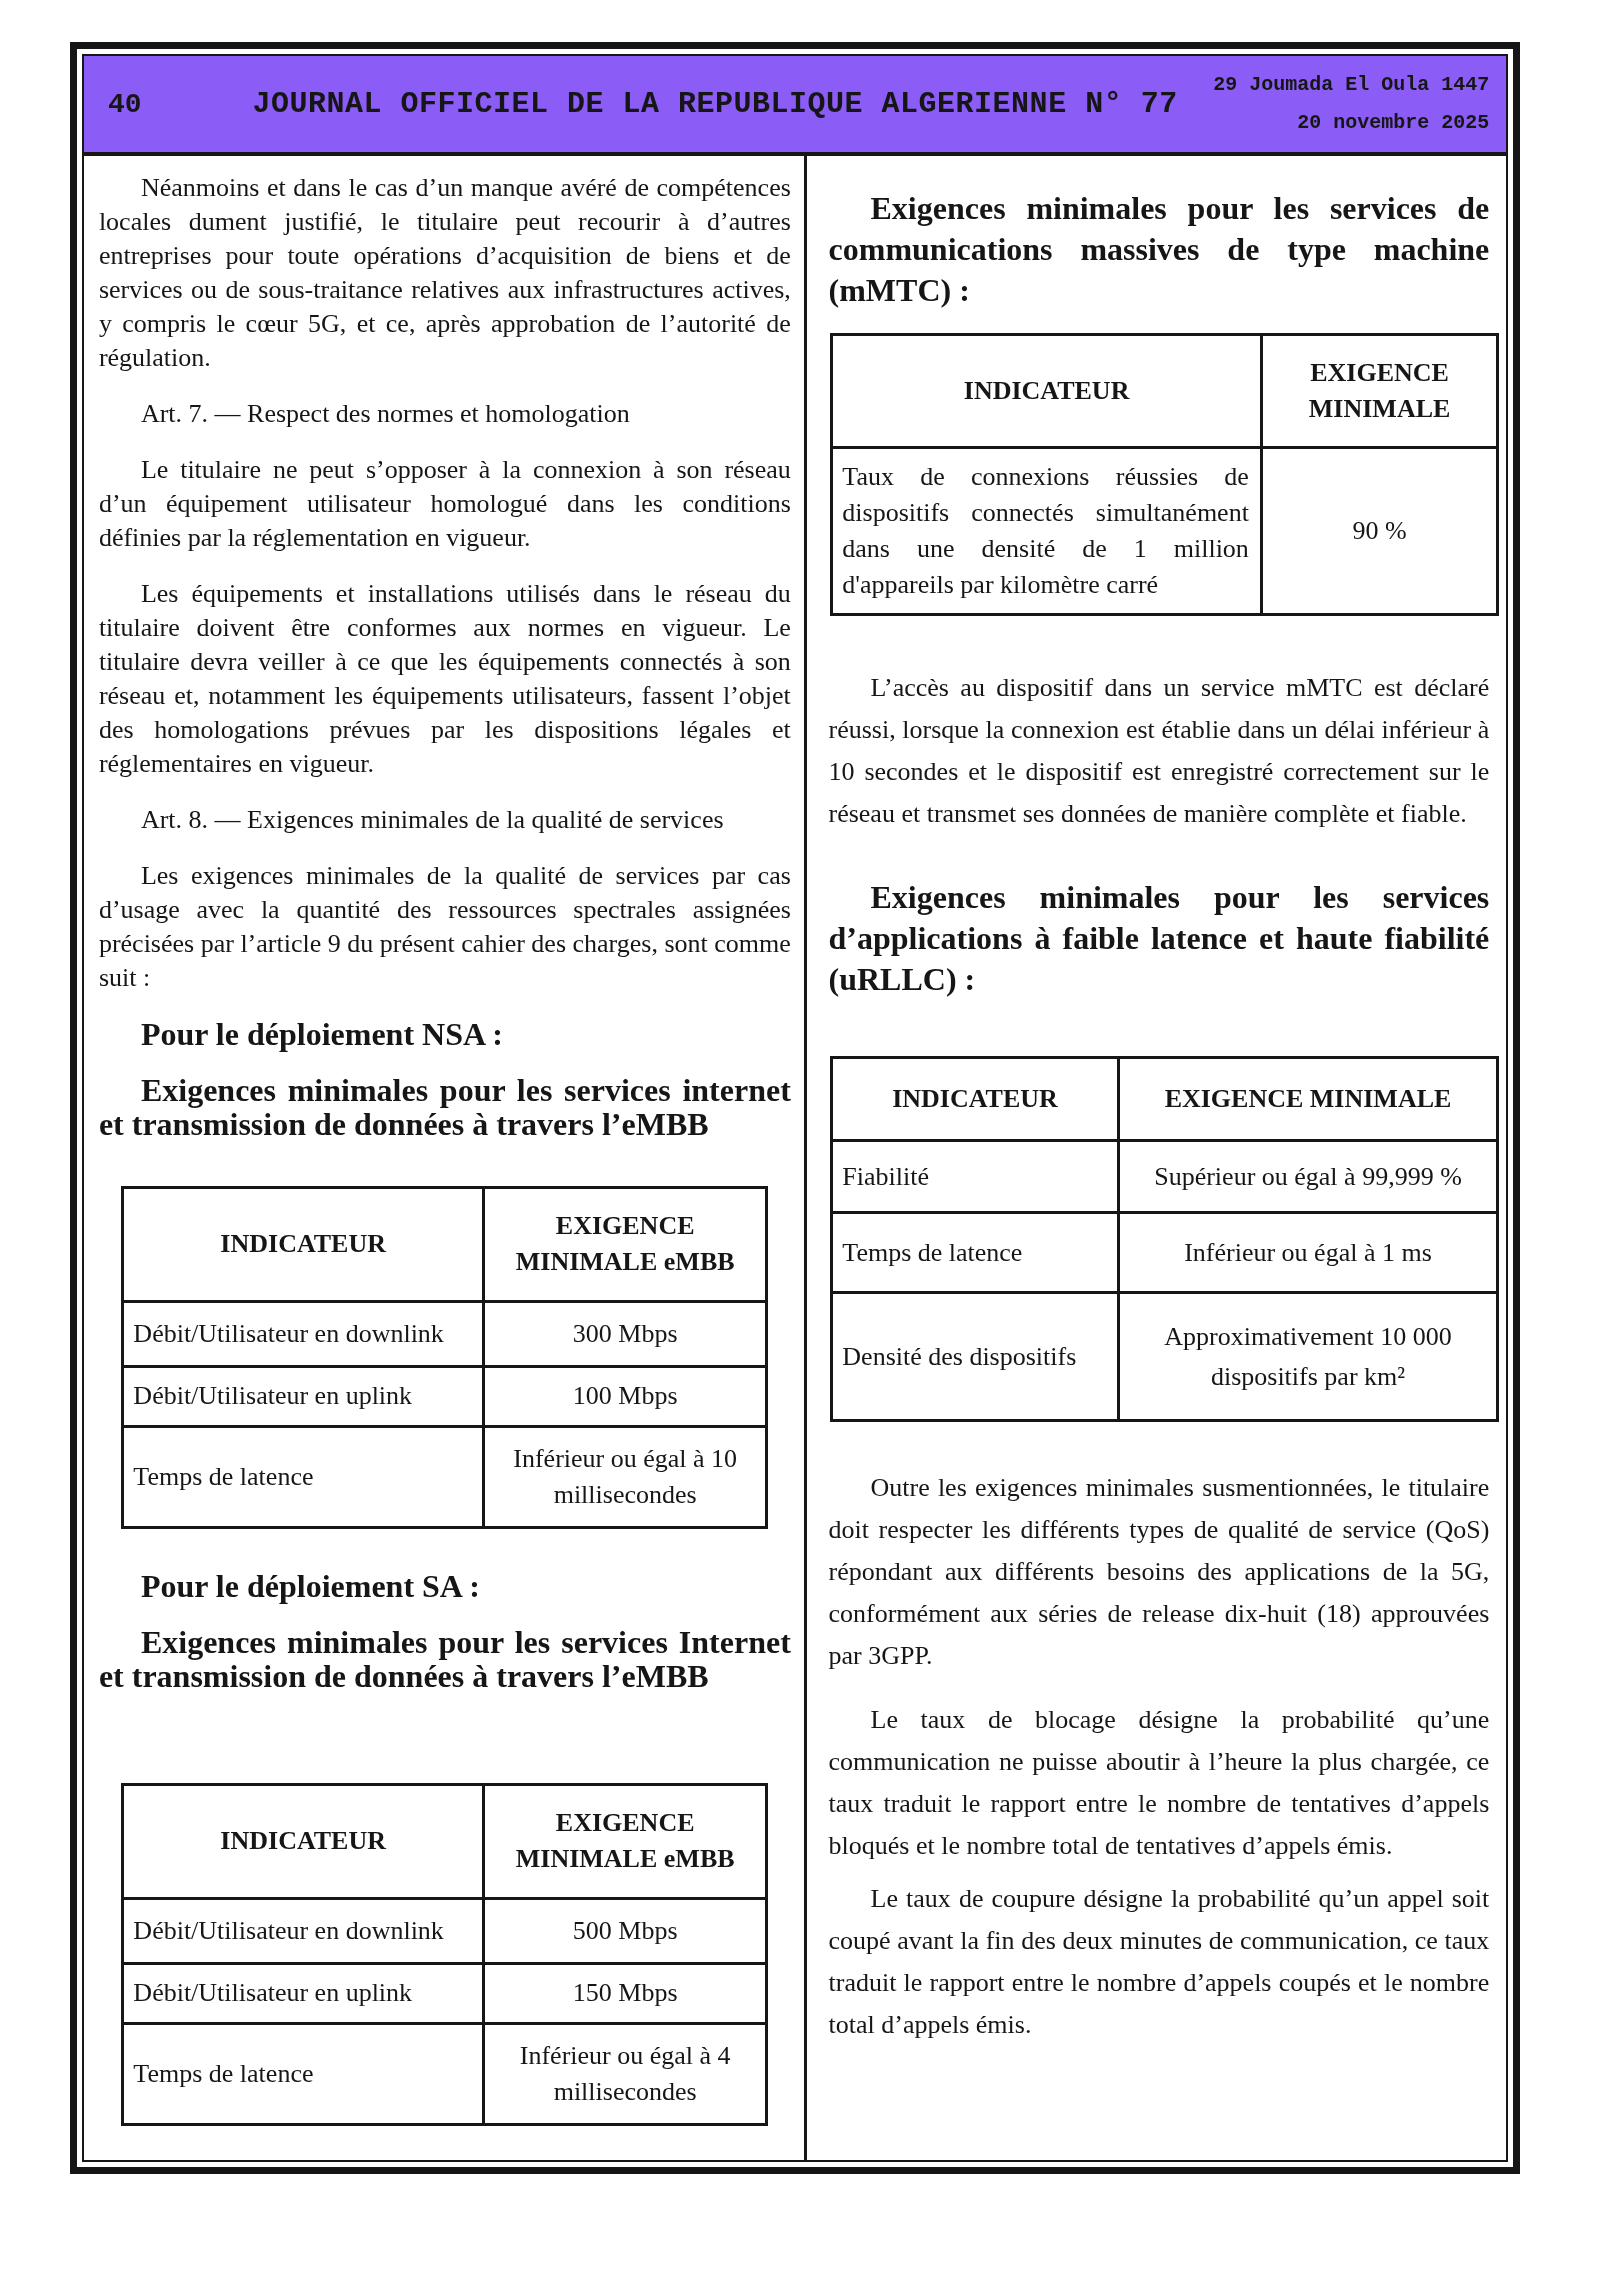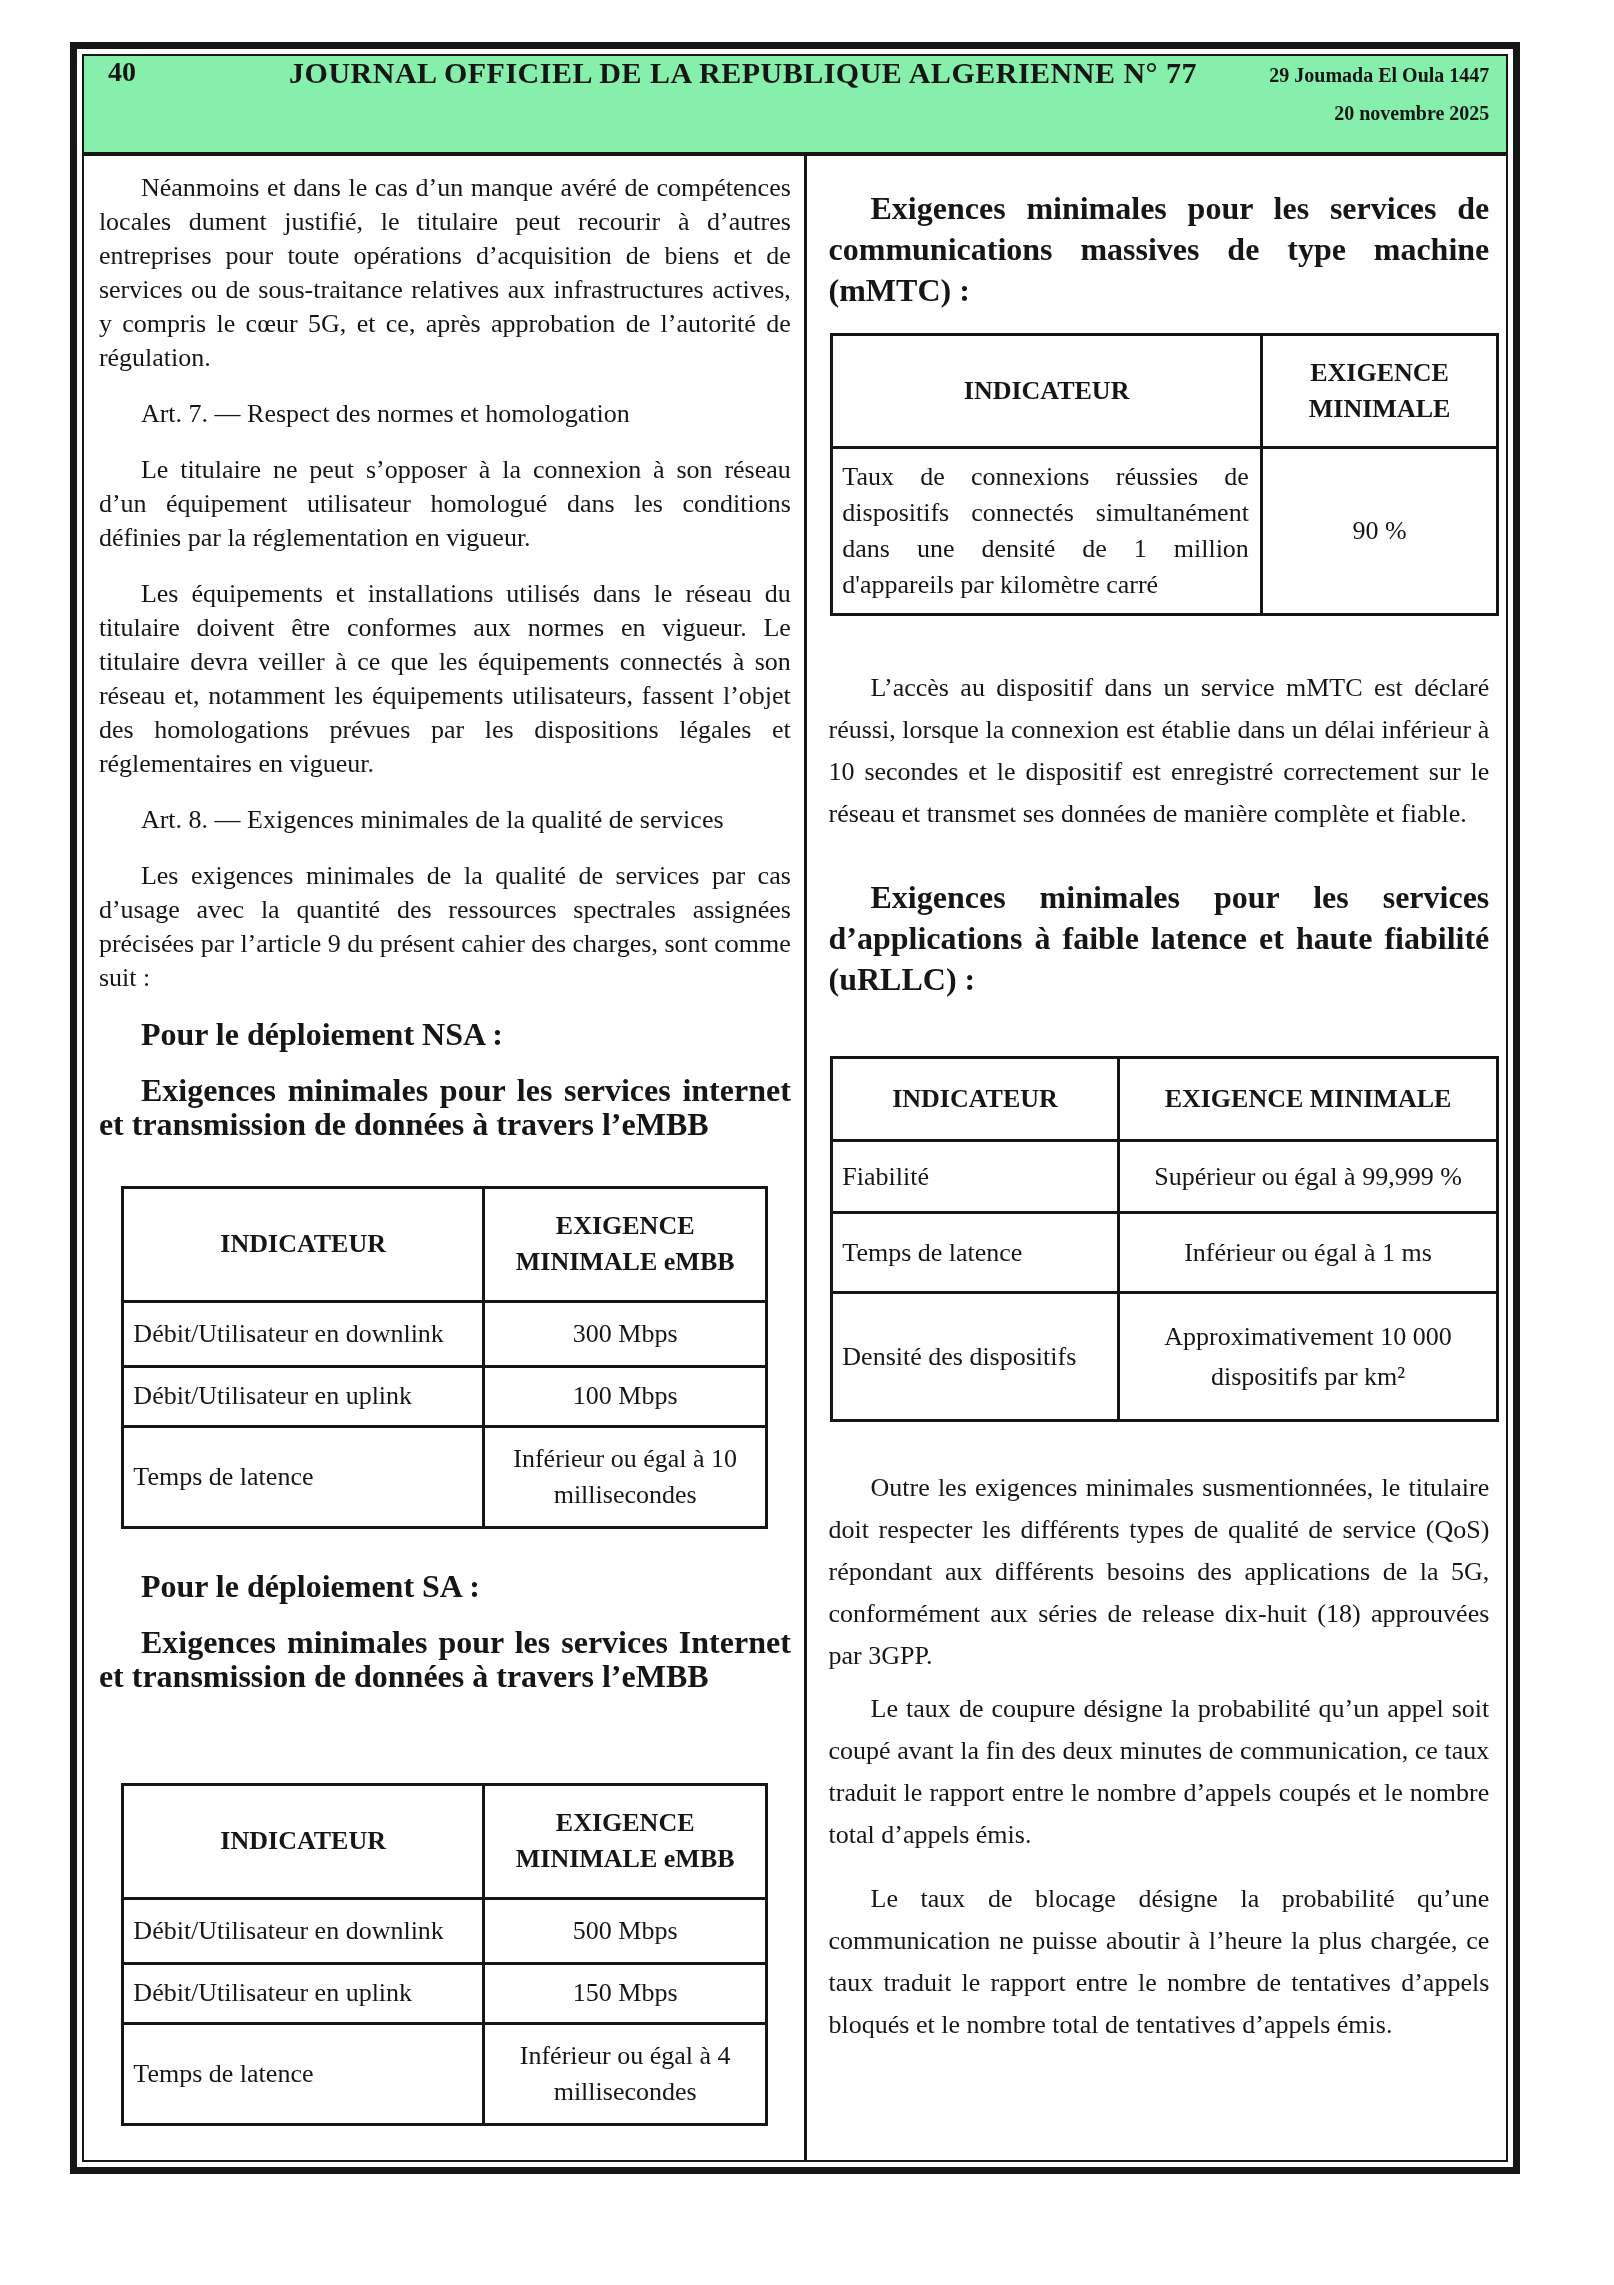--- a/index.html
+++ b/index.html
@@ -22,24 +22,26 @@
   .frame-inner {
     position: absolute;
     left: 5.4px; top: 5.4px; right: 5.4px; bottom: 5.4px;
     border: 2.7px solid #161616;
     display: flex;
     flex-direction: column;
   }
   .page-header {
     height: 100px;
     flex: 0 0 100px;
-    background: #86efac;
+    background: #8b5cf6;
     border-bottom: 4.5px solid #161616;
     display: flex;
+    align-items: center;
     padding: 0 16.3px 0 23.5px;
+    font-family: Liberation Mono, monospace;
   }
   .page-number {
     font-size: 28px;
     font-weight: bold;
     width: 109px;
   }
   .journal-title {
     flex: 1;
     text-align: center;
     font-size: 30px;
@@ -266,21 +268,21 @@
                 <td class="cell-value">Inférieur ou égal à 1 ms</td>
               </tr>
               <tr class="r3">
                 <td class="cell-label va-top">Densité des dispositifs</td>
                 <td class="cell-value">Approximativement 10 000 dispositifs par km²</td>
               </tr>
             </tbody>
           </table>
 
           <p class="para mt-para-outre">Outre les exigences minimales susmentionnées, le titulaire doit respecter les différents types de qualité de service (QoS) répondant aux différents besoins des applications de la 5G, conformément aux séries de release dix-huit (18) approuvées par 3GPP.</p>
+          <p class="para">Le taux de blocage désigne la probabilité qu’une communication ne puisse aboutir à l’heure la plus chargée, ce taux traduit le rapport entre le nombre de tentatives d’appels bloqués et le nombre total de tentatives d’appels émis.</p>
           <p class="para mt-para-coupure">Le taux de coupure désigne la probabilité qu’un appel soit coupé avant la fin des deux minutes de communication, ce taux traduit le rapport entre le nombre d’appels coupés et le nombre total d’appels émis.</p>
-          <p class="para">Le taux de blocage désigne la probabilité qu’une communication ne puisse aboutir à l’heure la plus chargée, ce taux traduit le rapport entre le nombre de tentatives d’appels bloqués et le nombre total de tentatives d’appels émis.</p>
         </div>
 
       </div>
     </div>
   </div>
 </div>
 
 
 </body></html>

